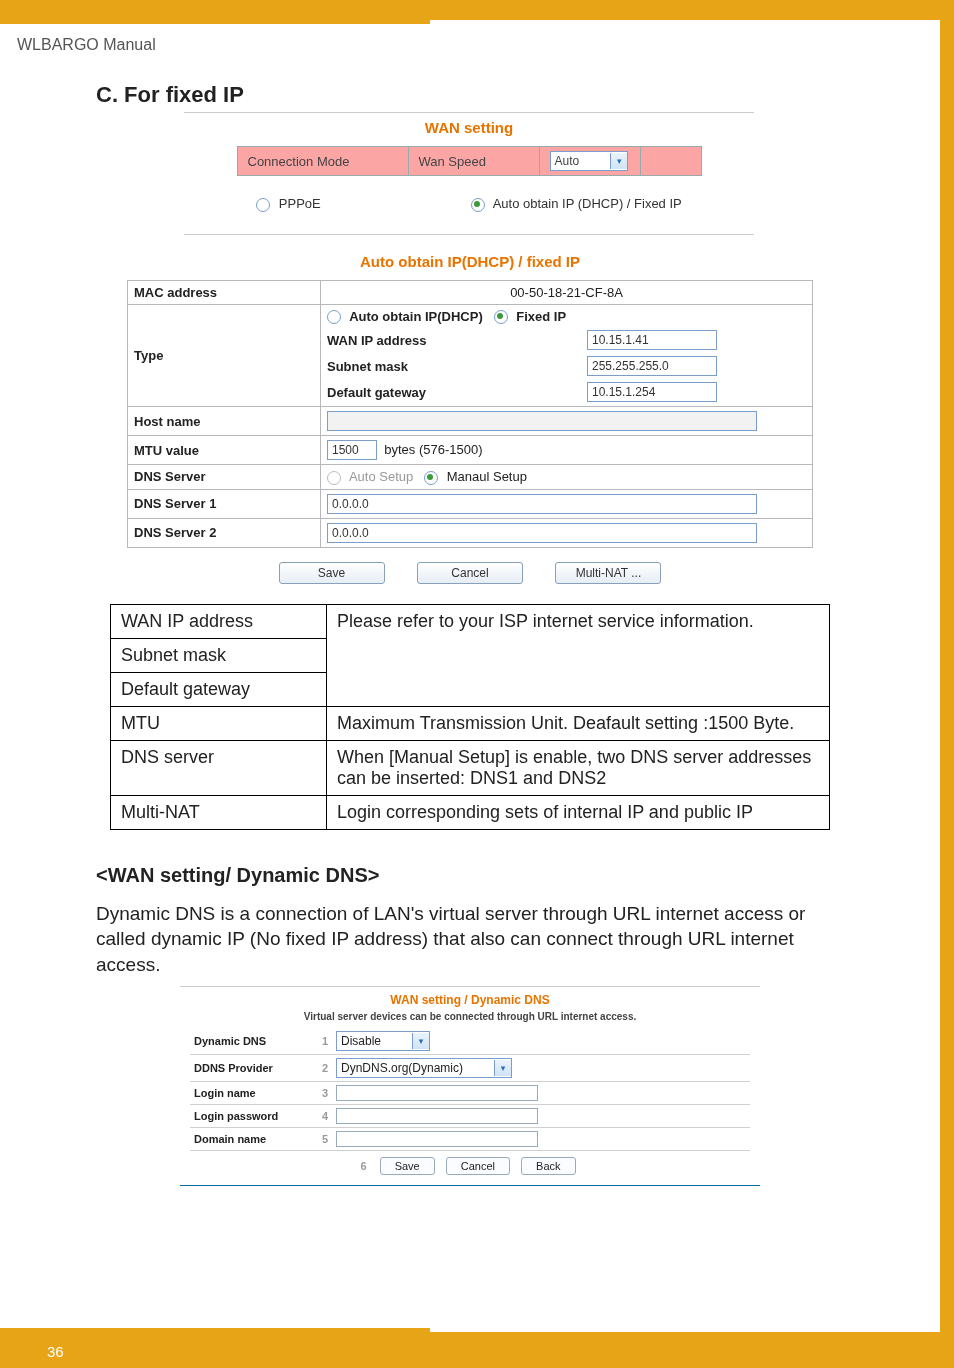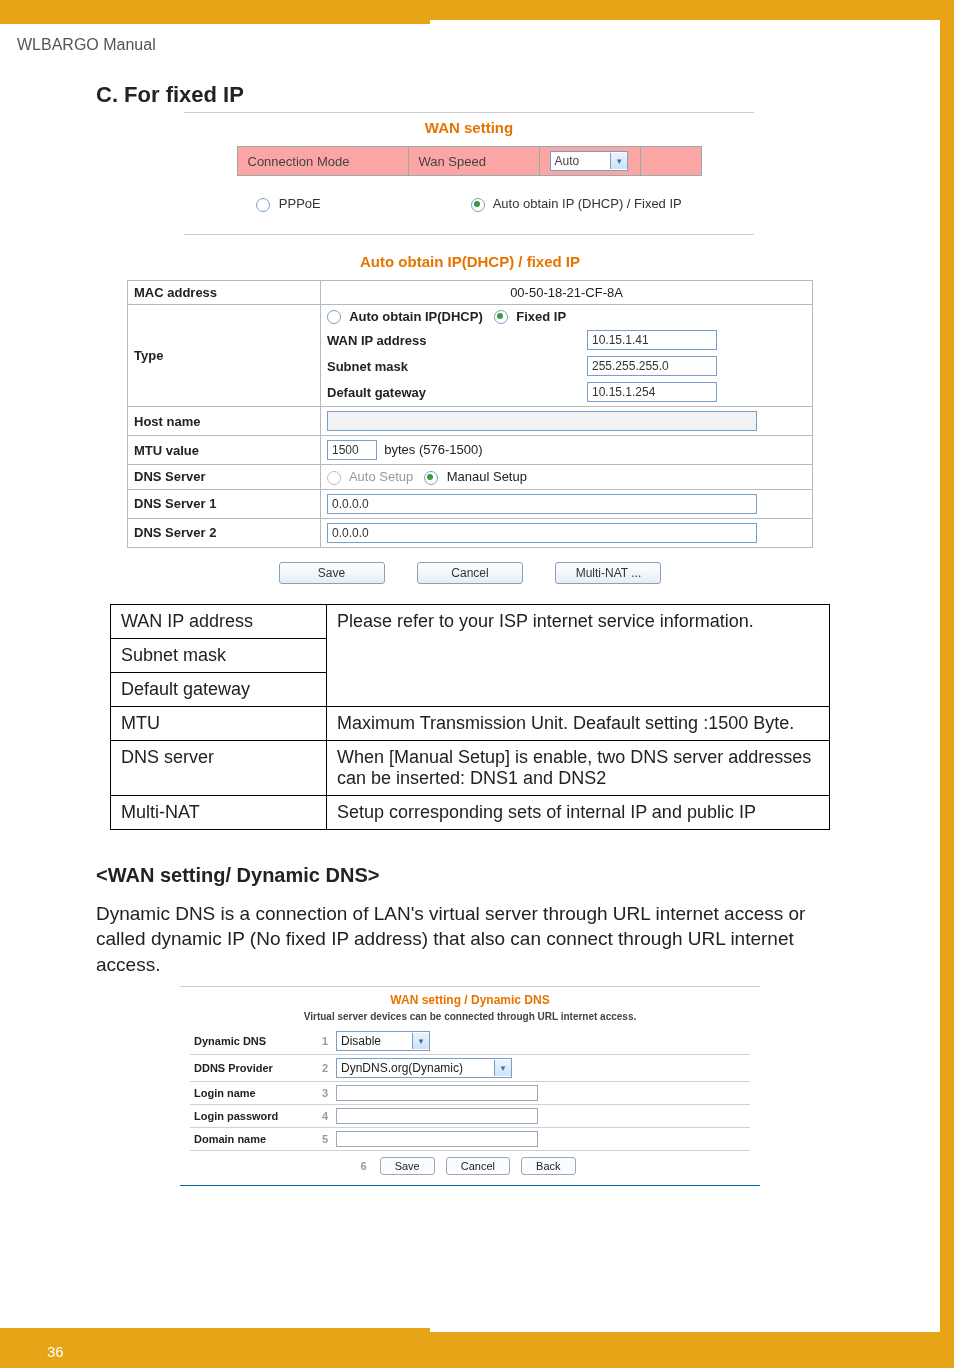--- a/index.html
+++ b/index.html
@@ -370,21 +370,21 @@
     <tr>
       <td class="k">MTU</td>
       <td>Maximum Transmission Unit. Deafault setting :1500 Byte.</td>
     </tr>
     <tr>
       <td class="k">DNS server</td>
       <td>When [Manual Setup] is enable, two DNS server addresses can be inserted: DNS1 and DNS2</td>
     </tr>
     <tr>
       <td class="k">Multi-NAT</td>
-      <td>Setup corresponding sets of internal IP and public IP</td>
+      <td>Login corresponding sets of internal IP and public IP</td>
     </tr>
   </tbody>
     </table>
 
   <div class="sub-h">&lt;WAN setting/ Dynamic DNS&gt;</div>
   <p class="body-p">Dynamic DNS is a connection of LAN's virtual server through URL internet access or called dynamic IP (No fixed IP address) that also can connect through URL internet access.</p>
 
   <div class="ddns-wrap">
     <div class="ddns-title">WAN setting / Dynamic DNS</div>
     <div class="ddns-sub">Virtual server devices can be connected through URL internet access.</div>

